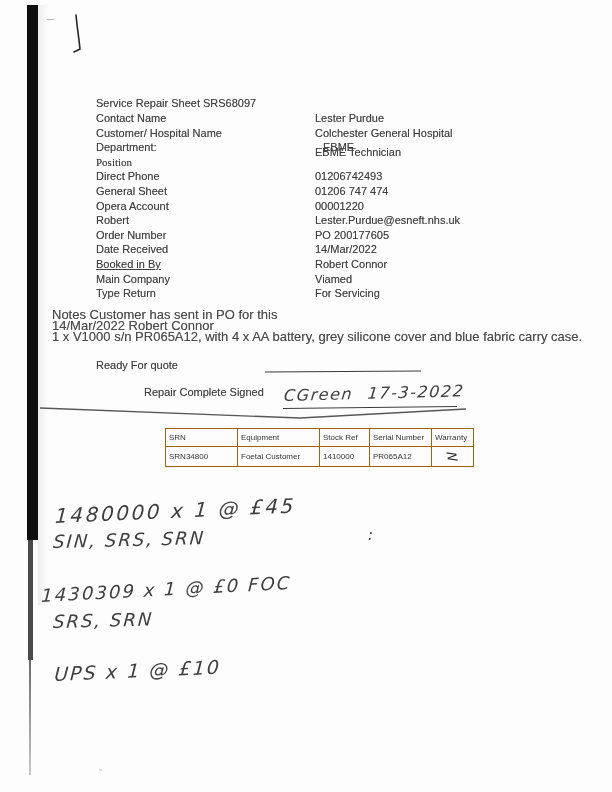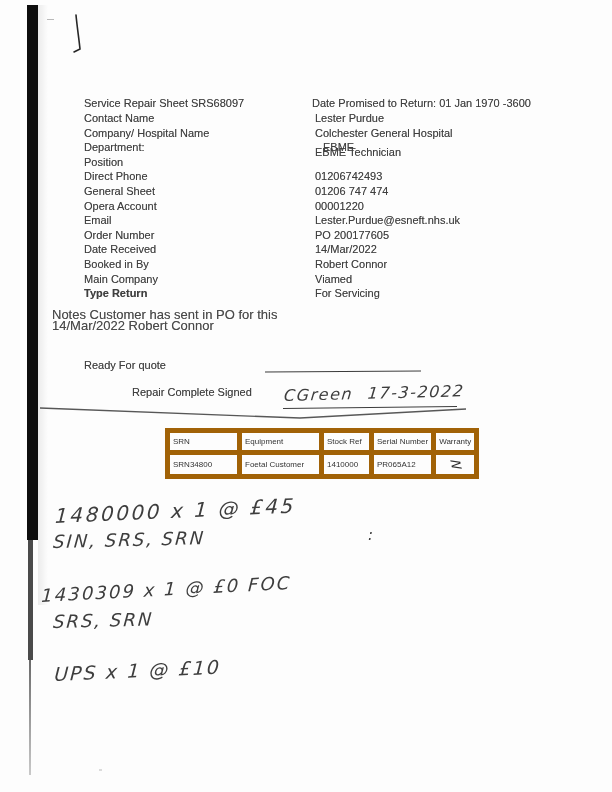--- a/index.html
+++ b/index.html
@@ -12,36 +12,36 @@
   .edge-bar-mid{position:absolute;left:28px;top:540px;width:5px;height:120px;background:#4a4a4a;}
   .edge-bar-bot{position:absolute;left:29px;top:660px;width:2px;height:115px;
                 background:linear-gradient(#6a6a6a,#c9c9c9);}
   .edge-shadow{position:absolute;left:38px;top:5px;width:10px;height:600px;
                background:linear-gradient(90deg,rgba(0,0,0,0.07),rgba(0,0,0,0));}
   .speck{position:absolute;background:#b9b9b9;}
 
   
   .t{position:absolute;color:#3f3f3f;font-size:11px;white-space:nowrap;
      text-shadow:0 0 0.5px rgba(70,70,70,0.55);}
-  .lbl{left:84px;}
+  .lbl{left:96px;}
   .val{left:315px;}
   .small{font-size:13px;color:#4a4a4a;left:44px;margin-left:8px;}
 
   
   .rule{position:absolute;background:#3c3c3c;height:1.4px;}
 
   
   .hand{position:absolute;color:#2e2e2e;font-family:"DejaVu Sans",sans-serif;
         font-style:italic;white-space:nowrap;opacity:.92;
         transform-origin:left top;}
 
   
   .srn-table{position:absolute;left:165px;top:428px;border-collapse:collapse;
              font-size:8px;color:#333;table-layout:fixed;}
-  .srn-table th,.srn-table td{border:5px solid #a16207;font-weight:normal;
+  .srn-table th,.srn-table td{border:1px solid #a16207;font-weight:normal;
              text-align:left;padding:2px 3px;white-space:nowrap;overflow:visible;
              height:13px;vertical-align:middle;}
   .c0{width:72px;} .c1{width:82px;} .c2{width:50px;} .c3{width:62px;} .c4{width:42px;}
   .warranty-hand{font-family:"DejaVu Sans",sans-serif;font-style:italic;font-size:13px;
              color:#2e2e2e;display:inline-block;transform:rotate(78deg) skewX(-10deg);
              transform-origin:center;margin-left:12px;}
 
   svg.artifact{position:absolute;left:0;top:0;width:612px;height:792px;pointer-events:none;}
 </style>
 </head>
@@ -56,51 +56,51 @@
   <div class="speck" style="left:47px;top:19px;width:7px;height:1px;"></div>
   <div class="speck" style="left:99px;top:769px;width:3px;height:2px;opacity:.5;"></div>
 
   <svg class="artifact">
     <path d="M76,15 C77,26 79,39 80,49 L74,52" fill="none" stroke="#262626" stroke-width="1.6" stroke-linecap="round"></path>
 
     <polyline points="40,408 300,418 466,409" fill="none" stroke="#3a3a3a" stroke-width="1.3" opacity="0.85"></polyline>
   </svg>
 
   <div class="t lbl" style="top:97px;">Service Repair Sheet SRS68097</div>
-  <div class="t" style="left:312px;top:97px;">Date Promised to Return: 01 Jan 1970 -3600</div>
 
   <div class="t lbl" style="top:112px;">Contact Name</div>
   <div class="t val" style="top:112px;">Lester Purdue</div>
-  <div class="t lbl" style="top:127px;">Company/ Hospital Name</div>
+  <div class="t lbl" style="top:127px;">Customer/ Hospital Name</div>
   <div class="t val" style="top:127px;">Colchester General Hospital</div>
   <div class="t lbl" style="top:141px;">Department:</div>
   <div class="t val" style="top:141px;padding-left:8px;">EBME</div>
-  <div class="t lbl" style="top:156px;">Position</div>
+  <div class="t lbl" style="top:156px;font-family:Liberation Serif, serif;">Position</div>
   <div class="t val" style="top:146px;">EBME Technician</div>
   <div class="t lbl" style="top:170px;">Direct Phone</div>
   <div class="t val" style="top:170px;">01206742493</div>
   <div class="t lbl" style="top:185px;">General Sheet</div>
   <div class="t val" style="top:185px;">01206 747 474</div>
   <div class="t lbl" style="top:200px;">Opera Account</div>
   <div class="t val" style="top:200px;">00001220</div>
-  <div class="t lbl" style="top:214px;">Email</div>
+  <div class="t lbl" style="top:214px;">Robert</div>
   <div class="t val" style="top:214px;">Lester.Purdue@esneft.nhs.uk</div>
   <div class="t lbl" style="top:229px;">Order Number</div>
   <div class="t val" style="top:229px;">PO 200177605</div>
   <div class="t lbl" style="top:243px;">Date Received</div>
   <div class="t val" style="top:243px;">14/Mar/2022</div>
-  <div class="t lbl" style="top:258px;">Booked in By</div>
+  <div class="t lbl" style="top:258px;text-decoration:underline;">Booked in By</div>
   <div class="t val" style="top:258px;">Robert Connor</div>
   <div class="t lbl" style="top:273px;">Main Company</div>
   <div class="t val" style="top:273px;">Viamed</div>
-  <div class="t lbl" style="top:287px;font-weight:bold;">Type Return</div>
+  <div class="t lbl" style="top:287px;">Type Return</div>
   <div class="t val" style="top:287px;">For Servicing</div>
 
   <div class="t small" style="top:307px;">Notes Customer has sent in PO for this</div>
   <div class="t small" style="top:318px;">14/Mar/2022 Robert Connor</div>
+  <div class="t small" style="top:329px;">1 x V1000 s/n PR065A12, with 4 x AA battery, grey silicone cover and blue fabric carry case.</div>
 
   <div class="t lbl" style="top:359px;text-align:center;">Ready For quote</div>
   <div class="rule" style="left:265px;top:371px;width:156px;transform:rotate(-0.4deg);"></div>
 
   <div class="t lbl" style="top:386px;padding-left:48px;">Repair Complete Signed</div>
   <div class="rule" style="left:283px;top:407px;width:174px;transform:rotate(-0.6deg);"></div>
   <div class="hand" style="left:285px;top:386px;font-size:16px;letter-spacing:1.5px;word-spacing:8px;transform:skewX(-7deg) rotate(-1.5deg);">CGreen 17-3-2022</div>
 
   <table class="srn-table">
     <colgroup>

